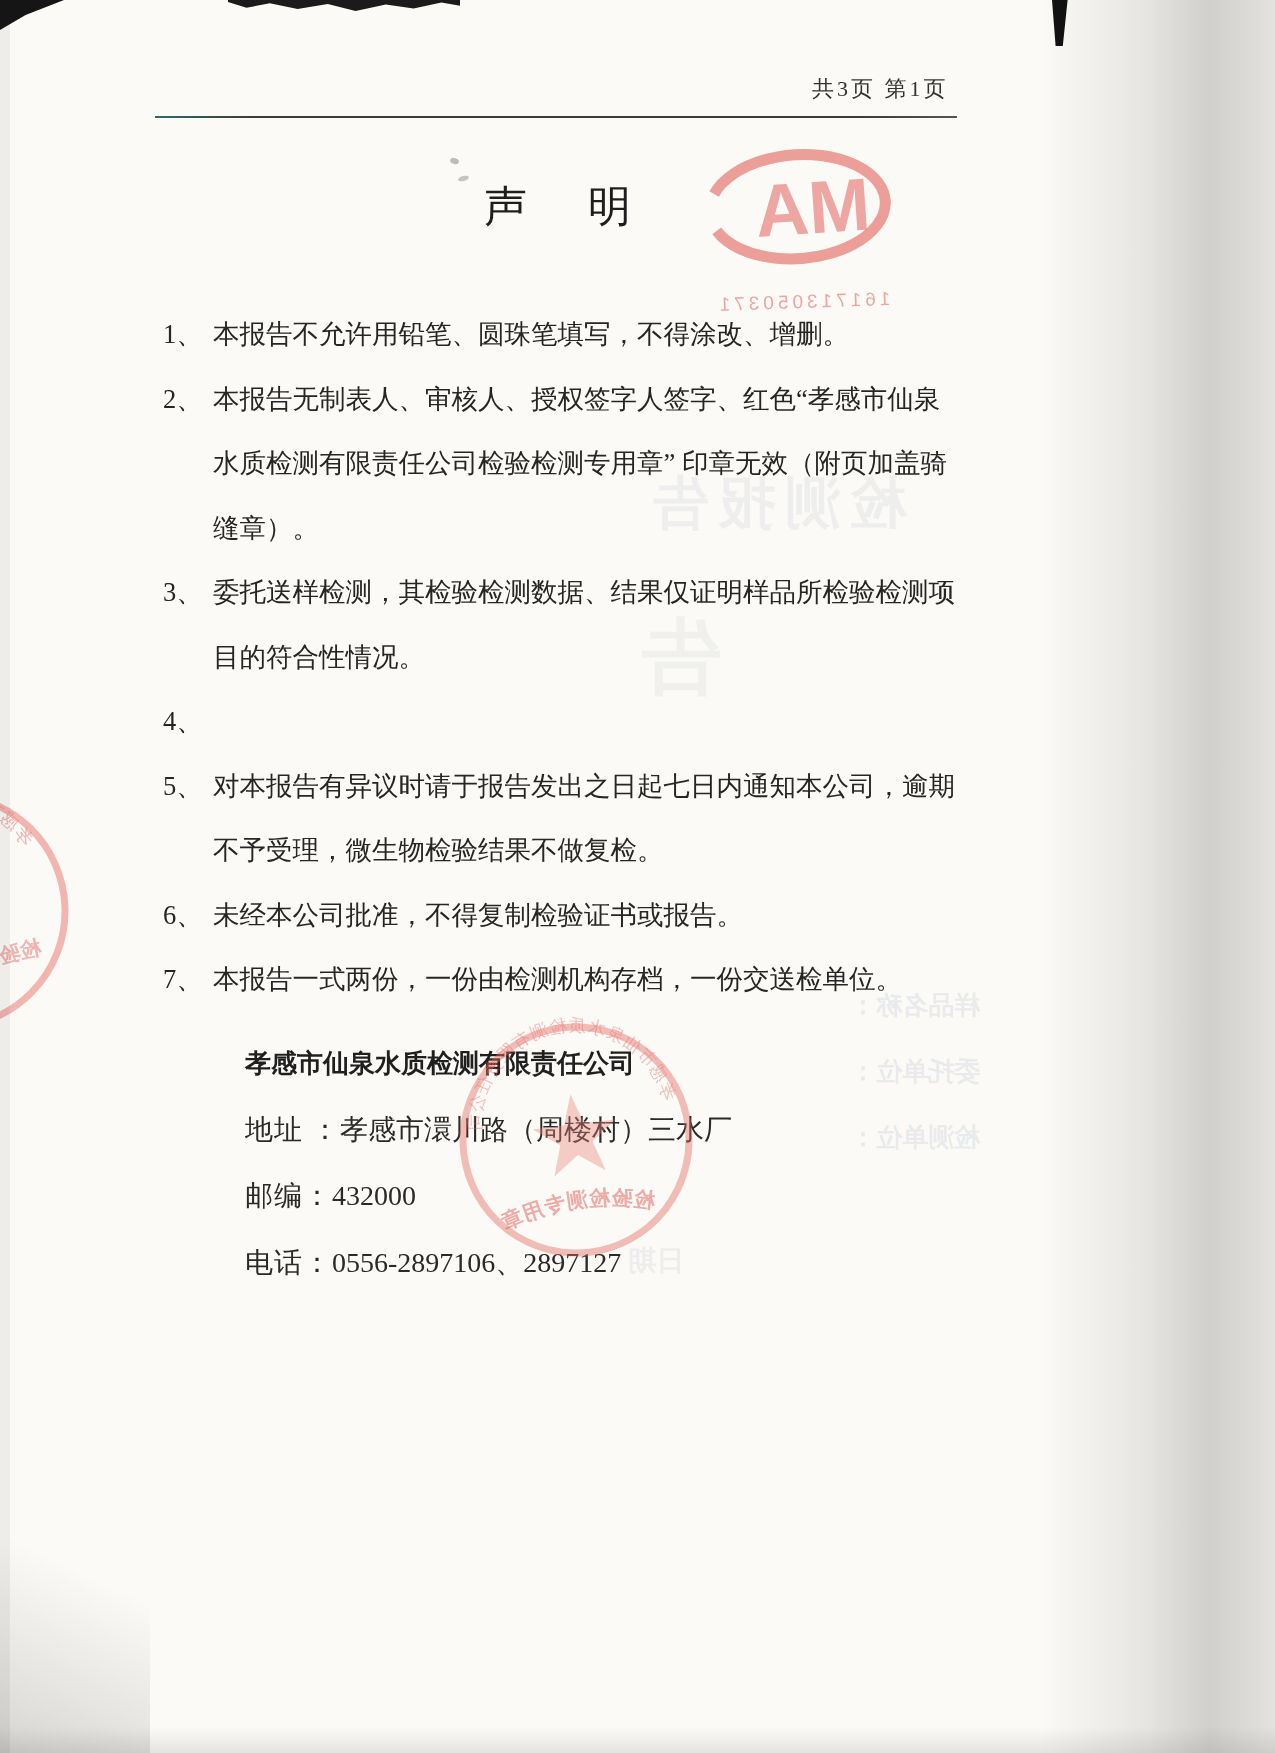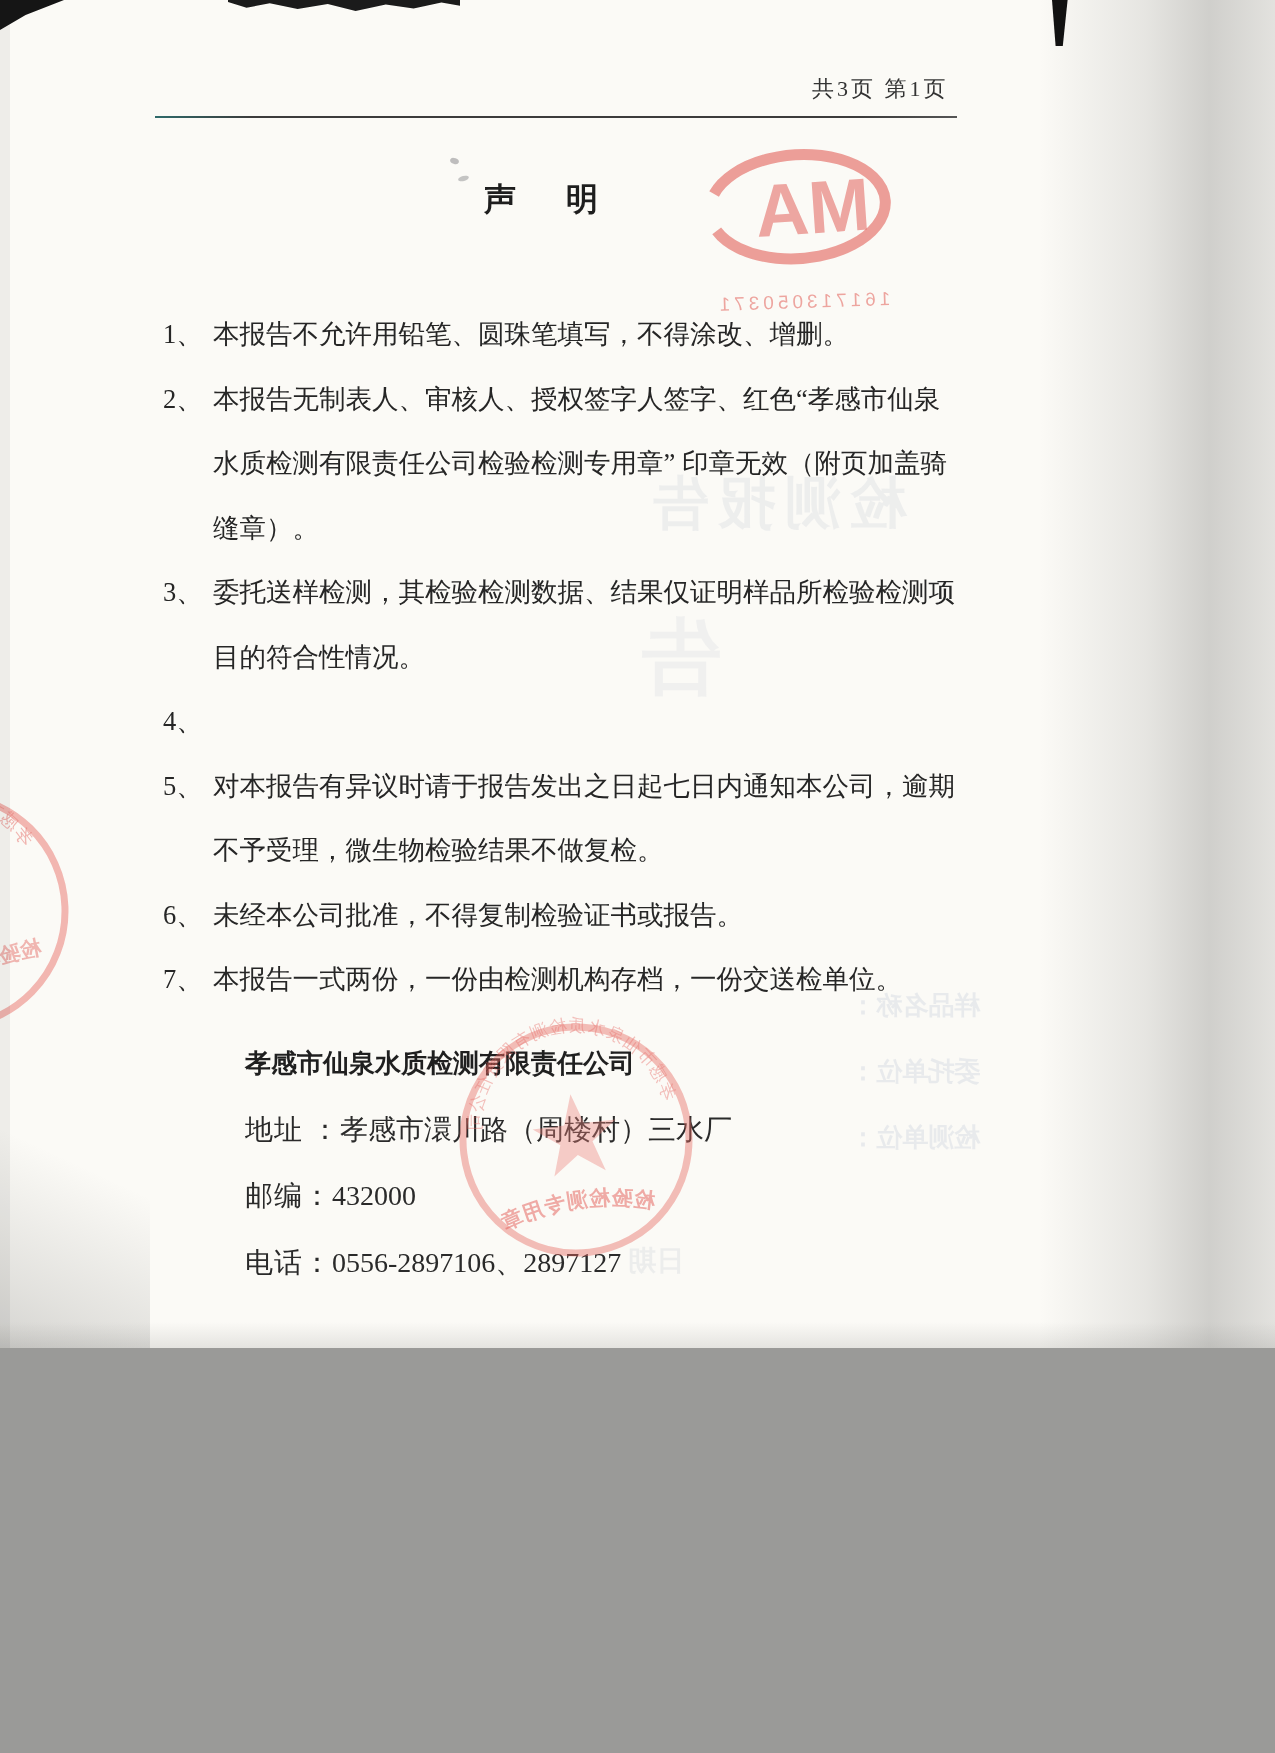--- a/index.html
+++ b/index.html
@@ -1,37 +1,37 @@
 <!DOCTYPE html>
 <html><head>
 <meta charset="utf-8">
 <style>
   html,body{margin:0;padding:0;background:#9a9a98;}
   #page{
     position:relative;
-    width:1275px;height:1348px;
+    width:1275px;height:1753px;
     background:#fbfaf6;
     overflow:hidden;
     font-family:"Liberation Serif","DejaVu Serif",serif;
     color:#2a2a2a;
   }
   
   .page-info{
     position:absolute;left:812px;top:74px;
     font-size:22px;letter-spacing:3px;color:#333;
   }
   .header-rule{
     position:absolute;left:155px;top:116px;width:802px;height:2px;
     background:linear-gradient(90deg,#2e6a6a,#3c3c3c 12%,#3c3c3c 88%,#555);
   }
   
   .page-title{
     position:absolute;left:484px;top:178px;
     font-family:"Liberation Sans","DejaVu Sans",sans-serif;
-    font-weight:bold;font-size:32px;letter-spacing:9px;color:#1e1e1e;
+    font-weight:normal;font-size:43px;letter-spacing:9px;color:#1e1e1e;
   }
   
   .cma-stamp{position:absolute;left:703px;top:146px;width:195px;height:124px;transform:rotate(-4deg);}
   .cma-serial{
     position:absolute;left:696px;top:291px;width:214px;
     transform:scaleX(-1) rotate(2deg);
     font-family:"Liberation Sans","DejaVu Sans",sans-serif;
     font-size:19px;letter-spacing:4px;color:#e0524b;opacity:.5;text-align:center;
   }
   

